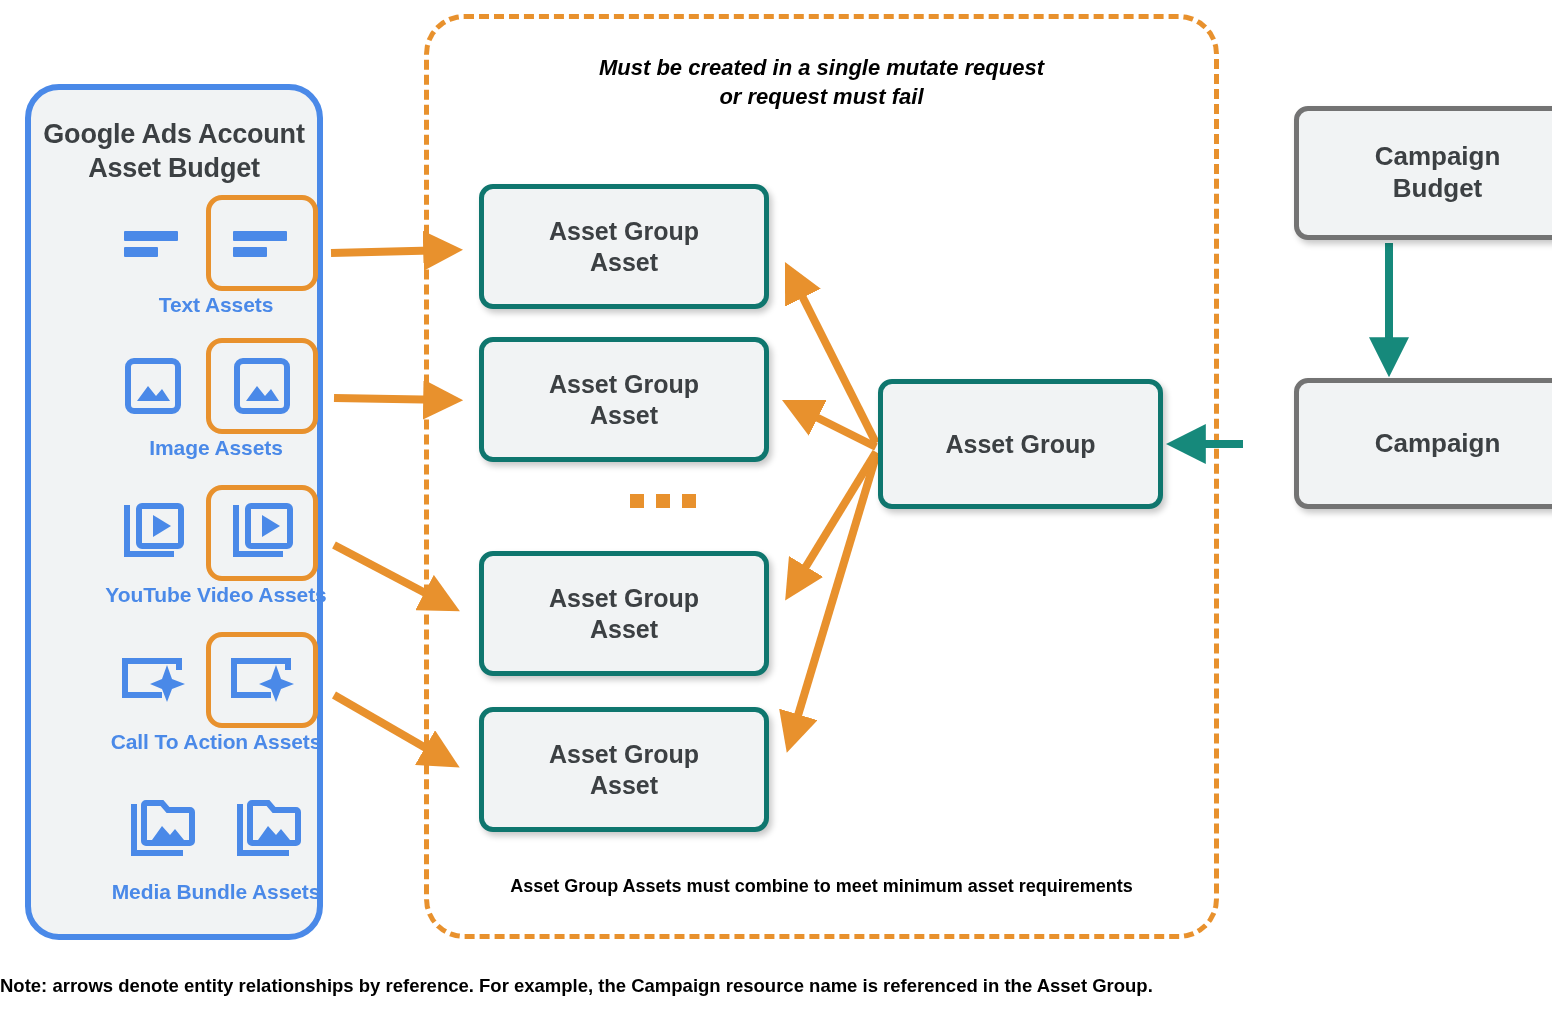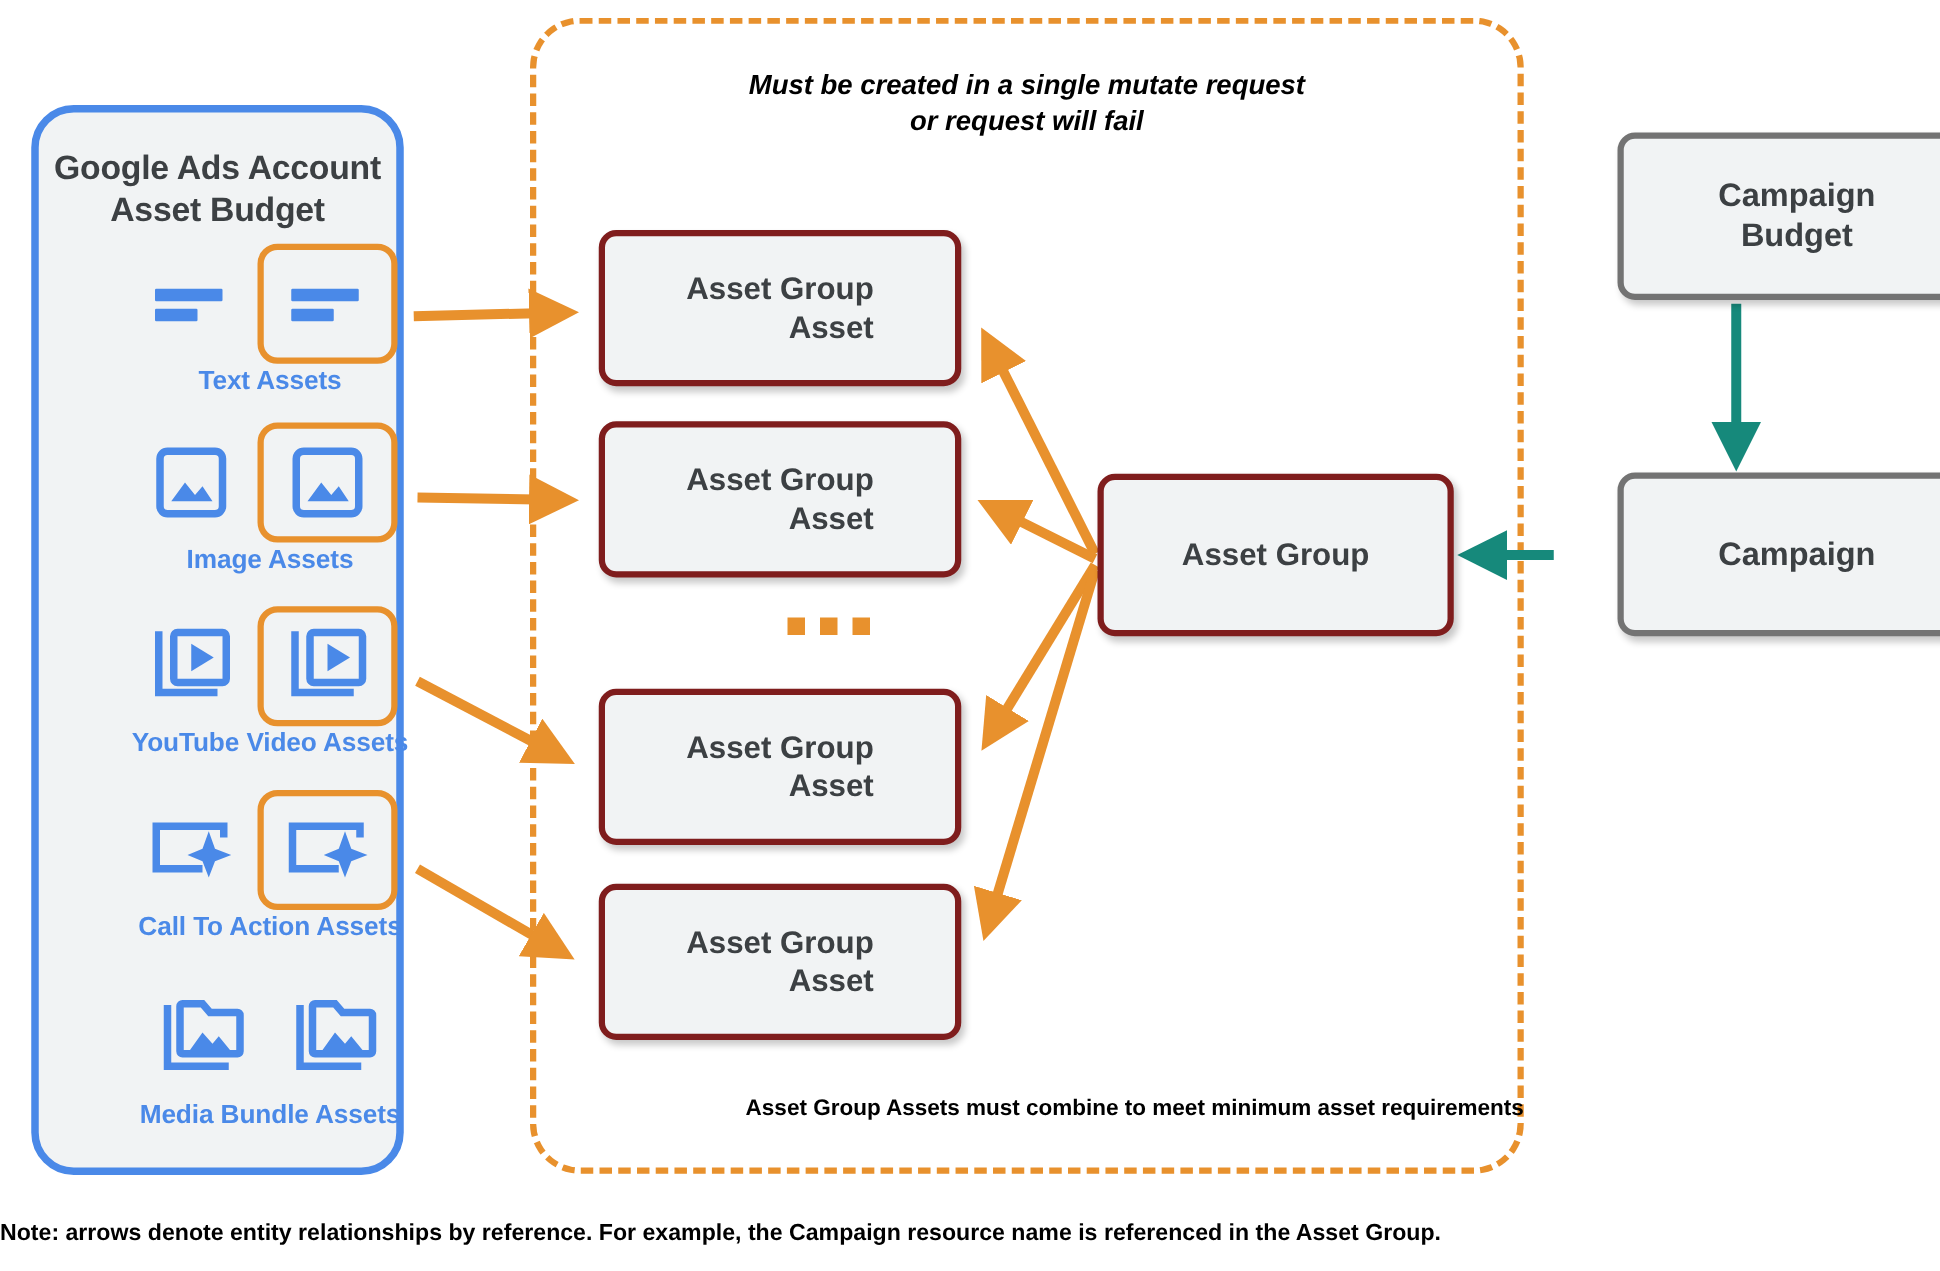--- a/index.html
+++ b/index.html
@@ -114,21 +114,21 @@
     font-size: 22px;
     color: #000000;
     line-height: 1.30;
     z-index: 4;
   }
   #mutate-footnote {
     position: absolute;
     left: 424px;
     top: 876px;
     width: 795px;
-    text-align: right;
+    text-align: center;
     font-weight: bold;
     font-size: 18px;
     color: #000000;
     z-index: 4;
   }
 
   
   .node {
     position: absolute;
     background: #f1f3f4;
@@ -137,21 +137,21 @@
     display: flex;
     align-items: center;
     justify-content: center;
     text-align: center;
     color: #3c4043;
     font-weight: bold;
     box-shadow: 3px 4px 6px rgba(0,0,0,0.22);
     z-index: 6;
     line-height: 1.22;
   }
-  .node.orange { border: 5px solid #7f1d1d; text-align: right; }
+  .node.orange { border: 5px solid #0f766e; }
   .node.teal   { border: 5px solid #737373; margin-left: 48px; }
 
   .aga { width: 290px; height: 125px; left: 479px; font-size: 25px; }
   #aga-1 { top: 184px; }
   #aga-2 { top: 337px; }
   #aga-3 { top: 551px; }
   #aga-4 { top: 707px; }
 
   #asset-group-node {
     left: 878px;
@@ -335,21 +335,21 @@
       <path d="M876 456 L790 742"></path>
     </g>
 
     <path d="M1389 243 L1389 366" stroke="#16897b" stroke-width="8" fill="none" marker-end="url(#arrow-teal)"></path>
 
     <path d="M1243 444 L1177 444" stroke="#16897b" stroke-width="8" fill="none" marker-end="url(#arrow-teal)"></path>
   </svg>
 
   <div id="mutate-header">
     <div>Must be created in a single mutate request</div>
-    <div>or request will fail</div>
+    <div>or request must fail</div>
   </div>
 
   <div class="node orange aga" id="aga-1">
     <div>
       <div>Asset Group</div>
       <div>Asset</div>
     </div>
   </div>
   <div class="node orange aga" id="aga-2">
     <div>

